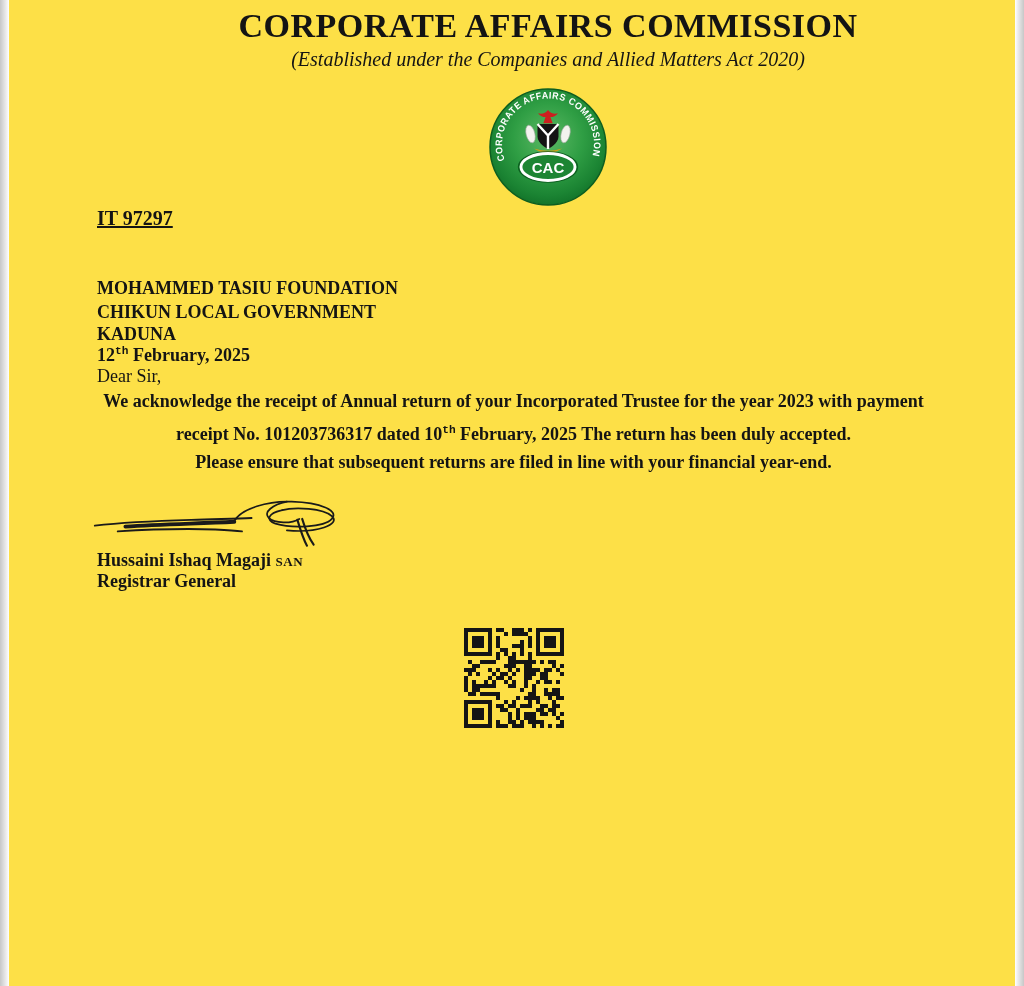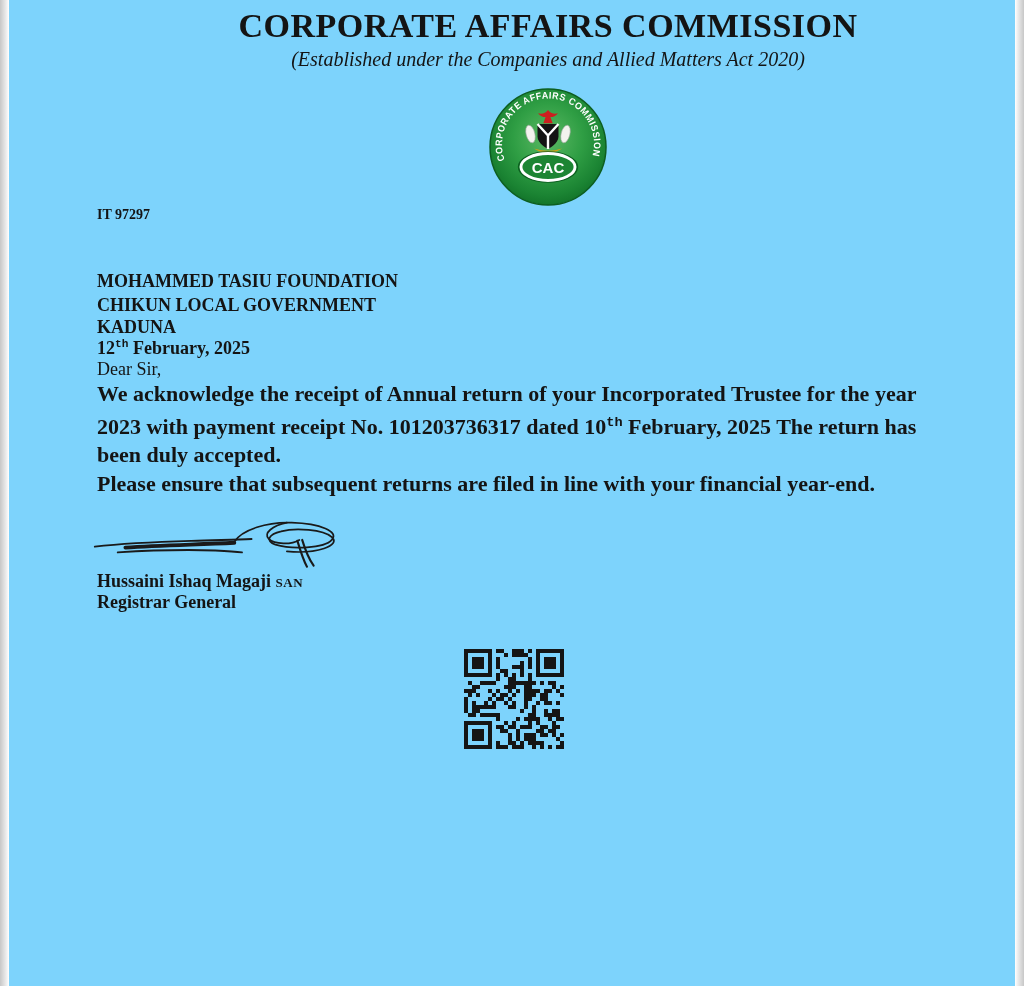--- a/index.html
+++ b/index.html
@@ -1,45 +1,45 @@
 <!DOCTYPE html>
 <html><head>
 <meta charset="utf-8">
 <style>
   html,body{margin:0;padding:0;background:#f4f4f4;}
   .page{
     position:relative;width:1024px;height:986px;margin:0 auto;
-    background:#7dd3fc;color:#141414;overflow:hidden;
+    background:#fde047;color:#141414;overflow:hidden;
     font-family:"Liberation Serif", serif;
   }
   .edge{position:absolute;top:0;bottom:0;width:9px;z-index:5;}
   .edge.left{left:0;background:linear-gradient(to right,#c7c7c7,#ededed 70%,#ffffff);}
   .edge.right{right:0;background:linear-gradient(to left,#c7c7c7,#ededed 70%,#ffffff);}
 
   .letterhead{text-align:center;padding-top:6px;transform:translateX(36px);}
   .letterhead h1{
     margin:0;font-size:34px;font-weight:700;letter-spacing:0.5px;line-height:40px;
   }
   .subtitle{font-style:italic;font-size:20px;line-height:24px;margin-top:1px;}
   .logo{margin-top:16px;}
   .logo svg{display:block;margin:0 auto;}
 
   .letter-body{padding:0 94px 0 97px;}
   .letter-body p{margin:0;}
-  .ref{margin-top:38px;font-size:14px;font-weight:700;}
+  .ref{margin-top:38px;font-size:20px;font-weight:700;text-decoration:underline;}
   .address{margin-top:46px;font-size:18px;font-weight:700;line-height:24px;}
   .city{margin-top:26px;font-size:18px;font-weight:700;}
   .date{margin-top:30px;font-size:18px;font-weight:700;}
   sup{font-size:0.62em;font-weight:700;font-family:Liberation Mono, monospace;}
   .salutation{margin-top:30px;font-size:18px;font-weight:400;}
   .subject{
     margin:26px 0 0 0;font-size:21px;font-weight:700;letter-spacing:0.2px;
     text-decoration:underline;text-underline-offset:4px;text-decoration-thickness:2px;
   }
-  .para{margin-top:28px;font-size:22px;font-weight:700;line-height:28.5px;max-width:838px;}
+  .para{margin-top:28px;font-size:18px;font-weight:700;line-height:28.5px;max-width:838px;text-align:center;}
   .para2{margin-top:24px;}
   .closing{margin-top:26px;font-size:18px;font-weight:700;}
   .sig-wrap{margin-top:10px;margin-left:-6px;}
   .signatory{margin-top:2px;font-size:18px;font-weight:700;line-height:19px;}
   .san{font-size:13px;font-weight:600;letter-spacing:0.5px;}
   .role{font-size:18px;font-weight:700;line-height:21px;}
   .qr-wrap{margin-top:36px;text-align:center;}
   #qr-svg{shape-rendering:crispEdges;}
   #qr-svg rect{fill:#151515;}
 </style>

